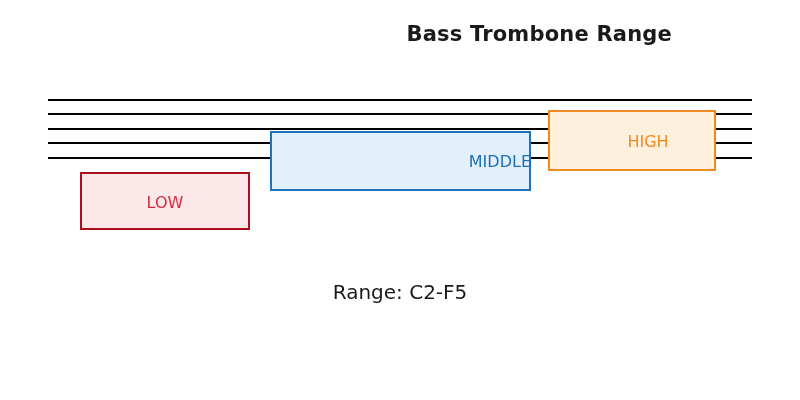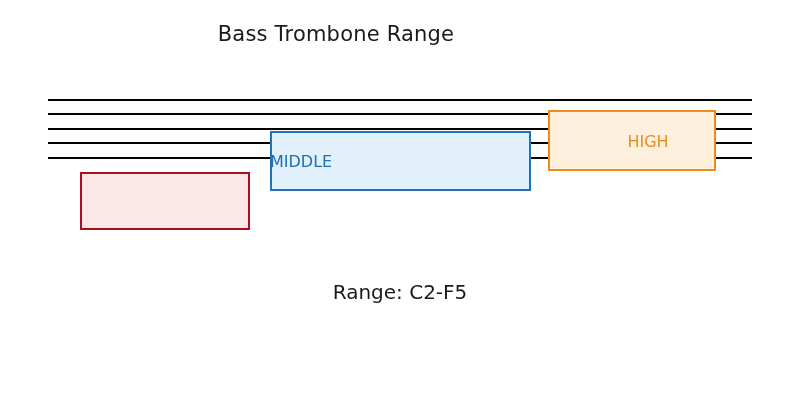--- a/index.html
+++ b/index.html
@@ -17,25 +17,26 @@
     position: relative;
     width: 800px;
     height: 400px;
     background: #ffffff;
   }
   #title {
     position: absolute;
     left: 0;
     top: 22px;
     width: 672px;
-    text-align: center;
+    text-align: right;
     font-size: 21px;
     color: #1a1a1a;
     letter-spacing: 0.2px;
     white-space: nowrap;
+    font-weight: bold;
   }
   .staff-line {
     position: absolute;
     left: 48px;
     width: 704px;
     height: 2px;
     background: #000000;
   }
   .range-box {
     position: absolute;
@@ -68,21 +69,21 @@
     top: 131px;
     width: 261px;
     height: 60px;
     border-color: #1f72b8;
     background: #e2f0fc;
   }
   #label-middle {
     left: 270px;
     top: 152px;
     width: 261px;
-    text-align: left;
+    text-align: right;
     color: #1f6fb4;
   }
   #box-high {
     left: 548px;
     top: 110px;
     width: 168px;
     height: 61px;
     border-color: #ef8a1f;
     background: #fdf0dd;
   }
@@ -114,20 +115,21 @@
 
   <div id="staff-lines">
     <div class="staff-line" style="top:99px;"></div>
     <div class="staff-line" style="top:113px;"></div>
     <div class="staff-line" style="top:128px;"></div>
     <div class="staff-line" style="top:142px;"></div>
     <div class="staff-line" style="top:157px;"></div>
   </div>
 
   <div class="range-box" id="box-low"></div>
+  <div class="range-label" id="label-low">LOW</div>
 
   <div class="range-box" id="box-middle"></div>
   <div class="range-label" id="label-middle">MIDDLE</div>
 
   <div class="range-box" id="box-high"></div>
   <div class="range-label" id="label-high">HIGH</div>
 
   <div id="caption">Range: C2-F5</div>
 
 </div>

